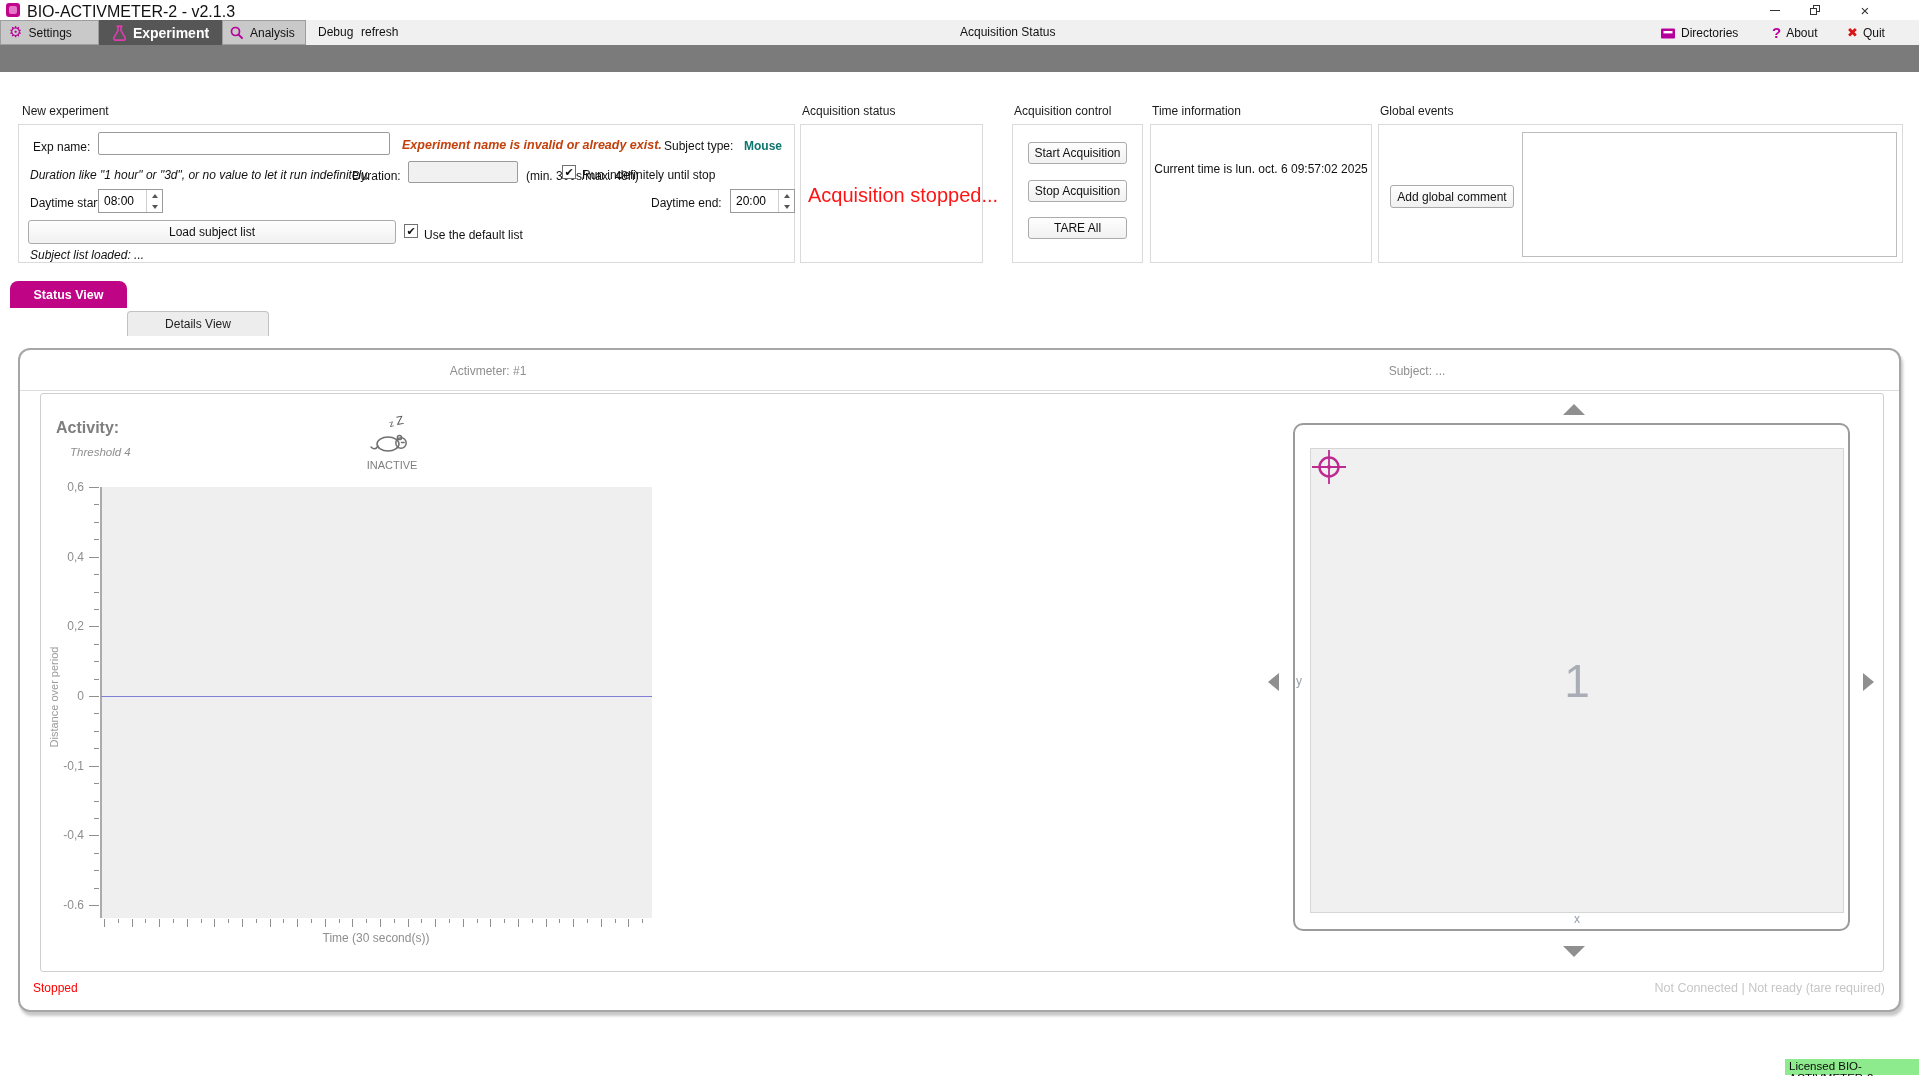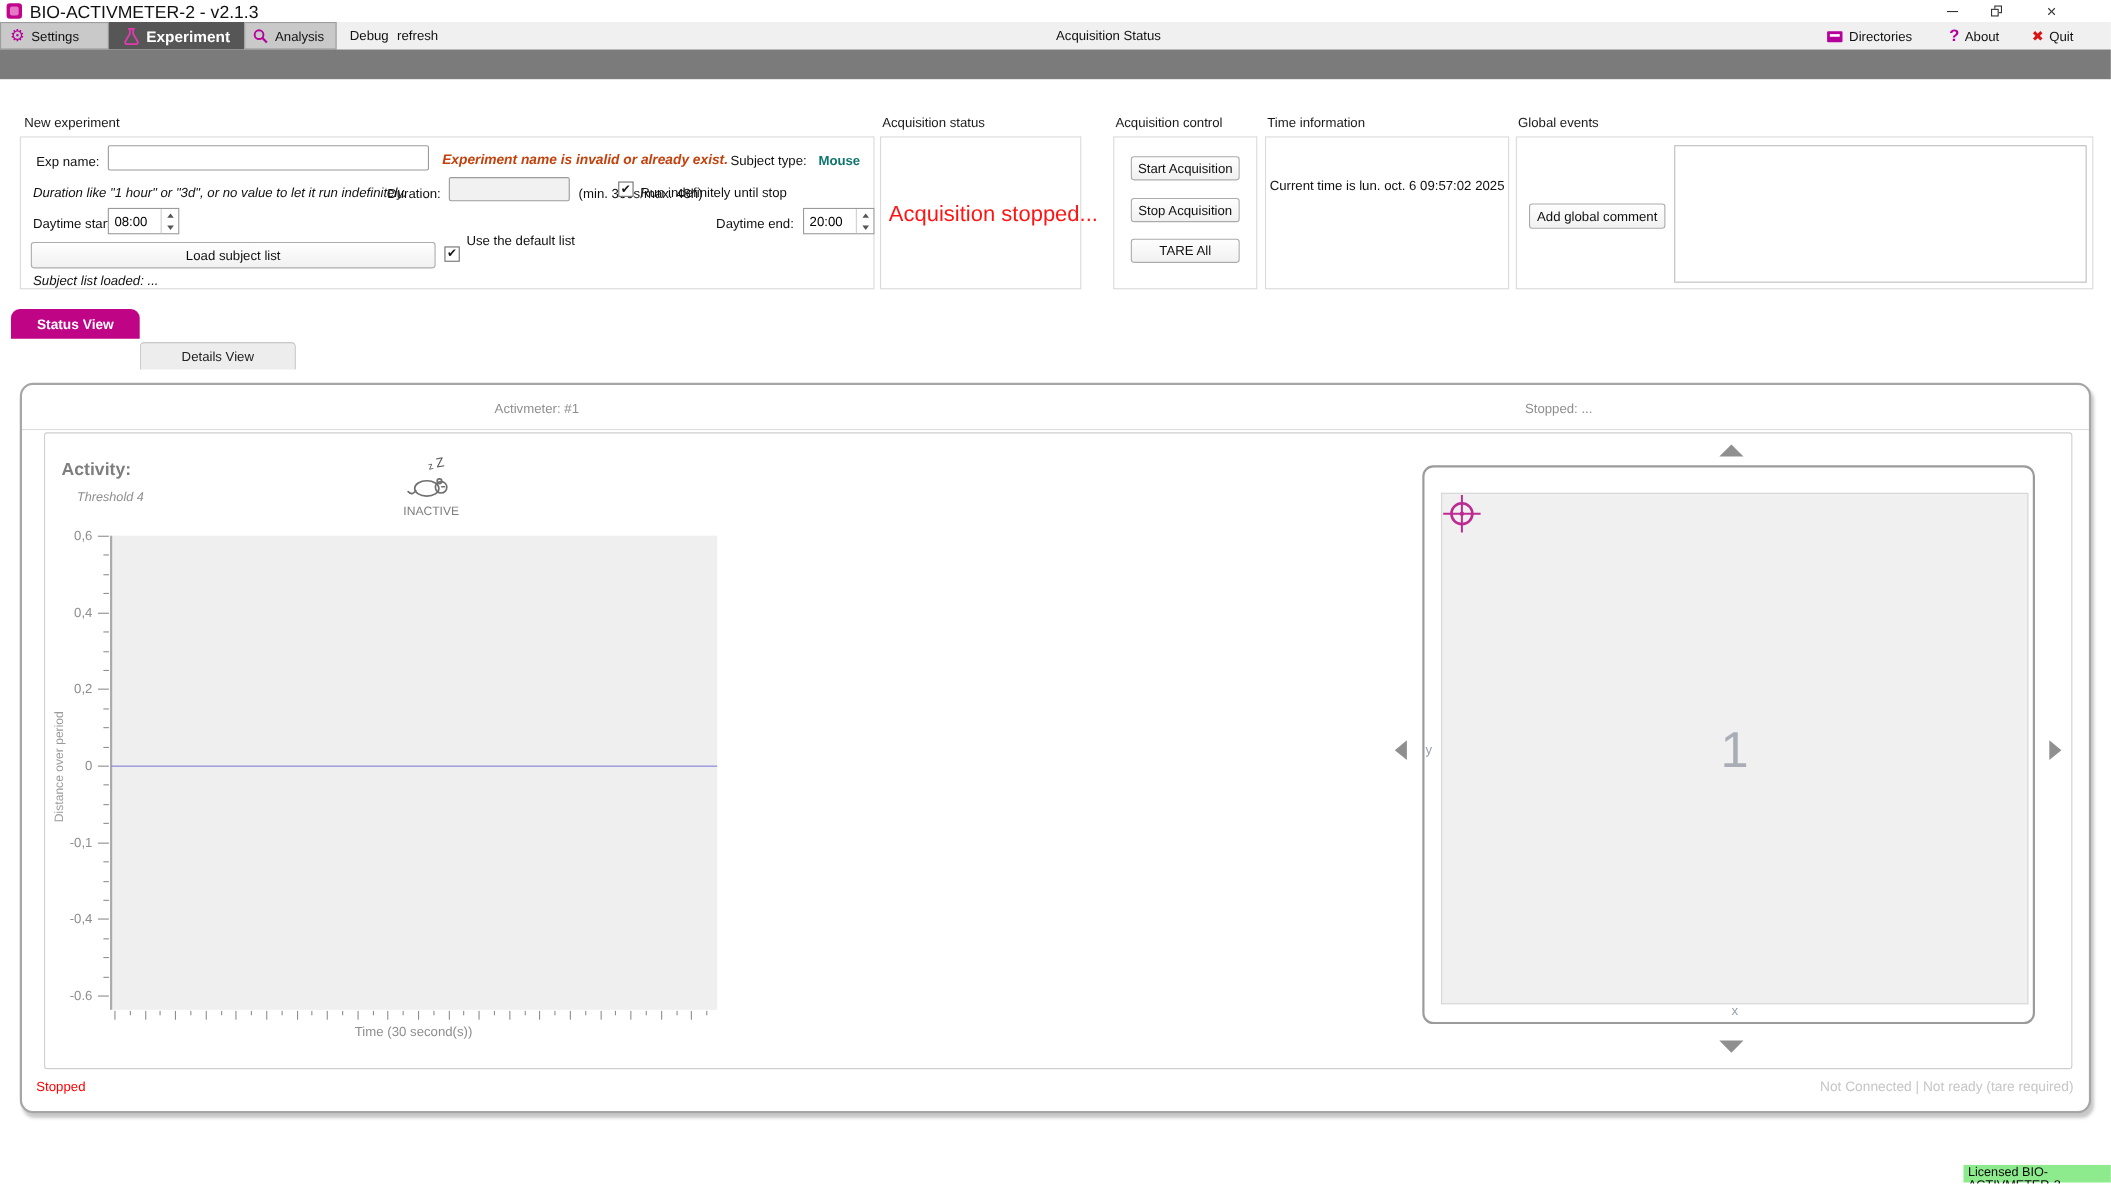--- a/index.html
+++ b/index.html
@@ -216,40 +216,40 @@
         <span class="tri-up-s"></span>
       </span>
       <span class="sb">
         <span class="tri-dn-s"></span>
       </span>
     </span>
 </div>
 
 <div class="abs btn" style="left:28px; top:220px; width:368px; height:24px">Load subject list</div>
 <div class="abs cb checked" style="left:404px; top:224px"></div>
-<span class="abs lbl" style="left:424px; top:212px">Use the default list</span>
+<span class="abs lbl" style="left:424px; top:228px">Use the default list</span>
 <span class="abs ital" style="left:30px; top:248px">Subject list loaded: ...</span>
 
 <span id="acq-stopped" class="abs">Acquisition stopped...</span>
 
 <div class="abs btn" style="left:1028px; top:142px; width:99px; height:22px">Start Acquisition</div>
 <div class="abs btn" style="left:1028px; top:180px; width:99px; height:22px">Stop Acquisition</div>
 <div class="abs btn" style="left:1028px; top:217px; width:99px; height:22px">TARE All</div>
 
 <span id="time-text" class="abs">Current time is lun. oct. 6 09:57:02 2025</span>
 
 <div class="abs btn" style="left:1390px; top:185px; width:124px; height:23px">Add global comment</div>
 <div id="ge-list" class="abs"></div>
 
 <div id="vt-status" class="abs">Status View</div>
 <div id="vt-details" class="abs">Details View</div>
 
 <div id="board" class="abs"></div>
 <span id="hdr-activmeter" class="abs">Activmeter: #1</span>
-<span id="hdr-subject" class="abs">Stopped: ...</span>
+<span id="hdr-subject" class="abs">Subject: ...</span>
 <div id="hdr-divider" class="abs"></div>
 <div id="inner" class="abs"></div>
 
 <span id="activity-title" class="abs">Activity:</span>
 <span id="threshold" class="abs">Threshold 4</span>
 <svg id="mouse-icon" class="abs" width="46" height="42" viewBox="0 0 46 42">
   <g stroke="#6f6f6f" stroke-width="1.5" fill="none" stroke-linecap="round">
     <path d="M3 33 q4 4 7 -1"></path>
     <ellipse cx="20" cy="30" rx="11" ry="7"></ellipse>
     <circle cx="33" cy="29" r="5.2"></circle>

